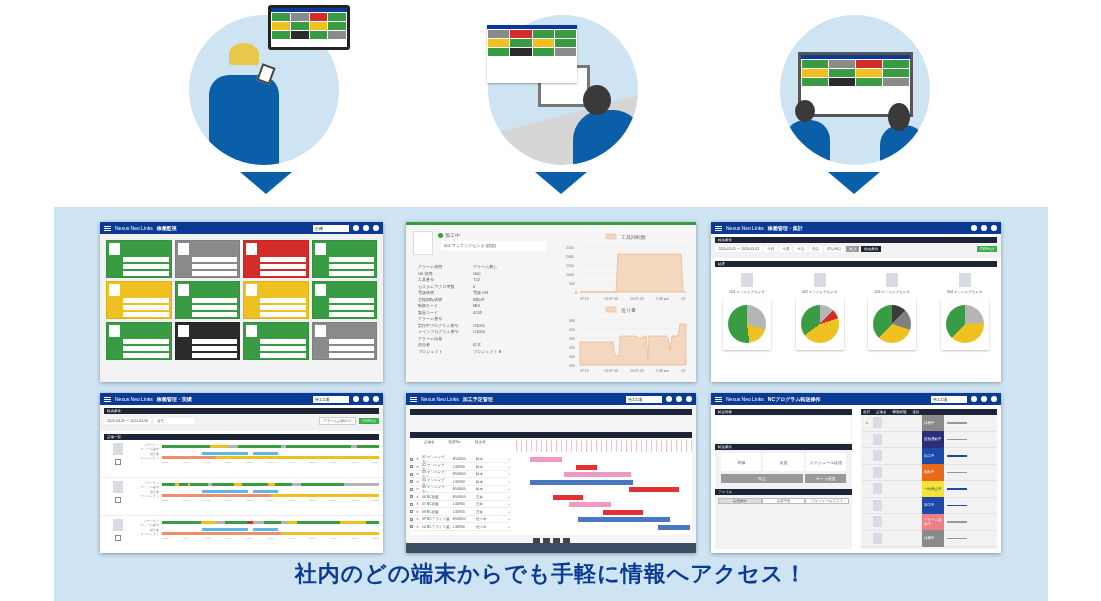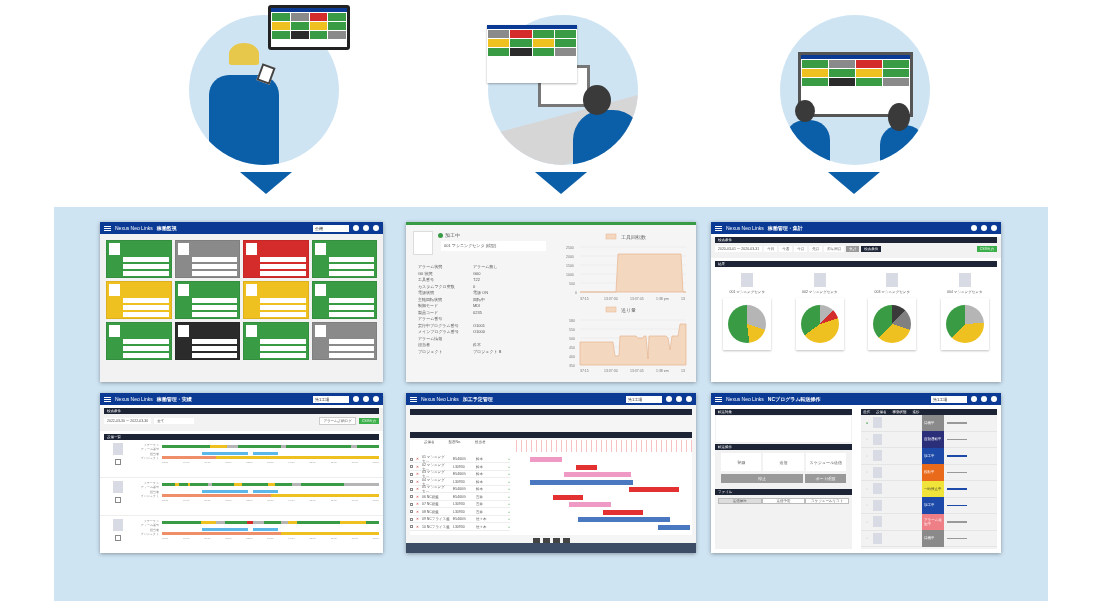--- a/index.html
+++ b/index.html
@@ -817,13 +817,14 @@
             <span style="width:40px"></span>
             <span style="width:22px;height:16.5px;background:#8a8a8a;color:#fff;display:flex;align-items:center;padding-left:2px">待機中</span>
             <span style="flex:1;padding-left:3px">
               <span style="display:block;height:1.5px;width:20px;background:#999"></span>
             </span>
           </div>
         </div>
     </div>
   </div>
 
+  <div class="tagline">社内のどの端末からでも手軽に情報へアクセス！</div>
 </div>
 
 </body></html>

